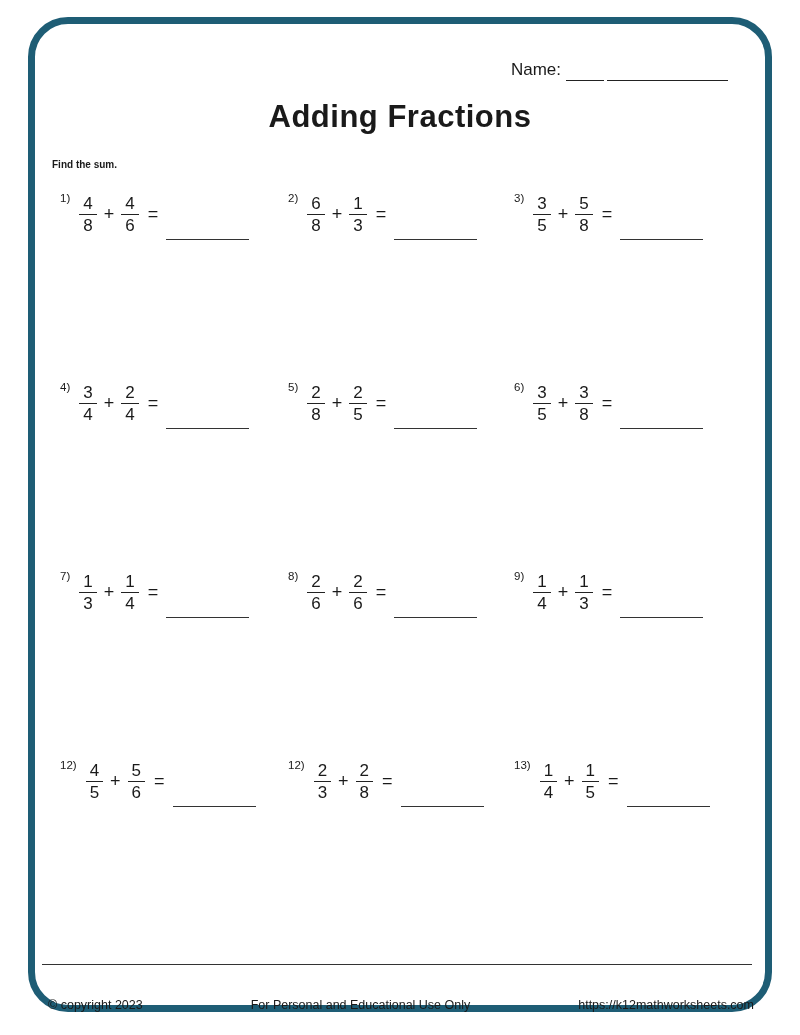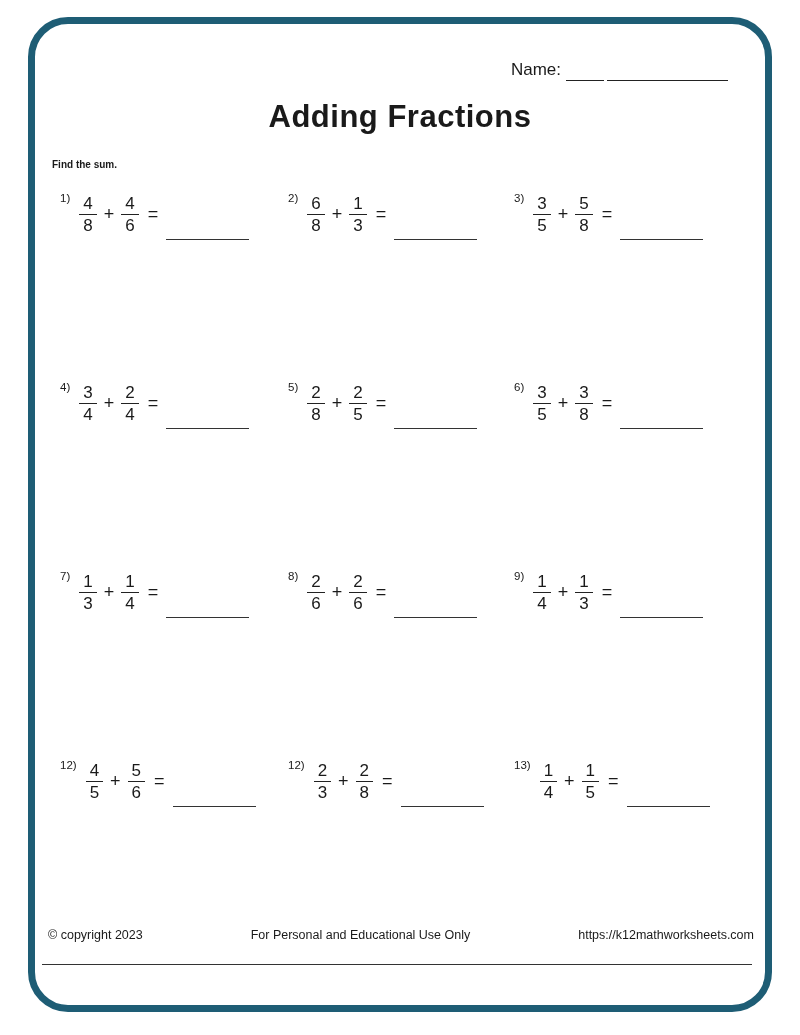--- a/index.html
+++ b/index.html
@@ -97,28 +97,28 @@
     border-bottom: 1.8px solid #333;
   }
   .footer-rule {
     position: absolute;
     left: 42px; top: 964px;
     width: 710px; height: 0;
     border-top: 1.8px solid #333;
   }
   .footer-text {
     position: absolute;
-    left: 48px; top: 928px;
+    left: 48px; top: 976px;
     width: 706px;
     display: flex;
     justify-content: space-between;
     align-items: baseline;
     font-size: 12.5px;
   }
-  .footer-center { text-align: center; }
+  .footer-center { text-align: center; margin-top: 22px; }
 </style>
 </head>
 <body>
 
 <div class="page-border"></div>
 
 <div class="name-block">
   <span class="name-label">Name:</span>
   <span class="name-line-short"></span>
   <span class="name-line-long"></span>

